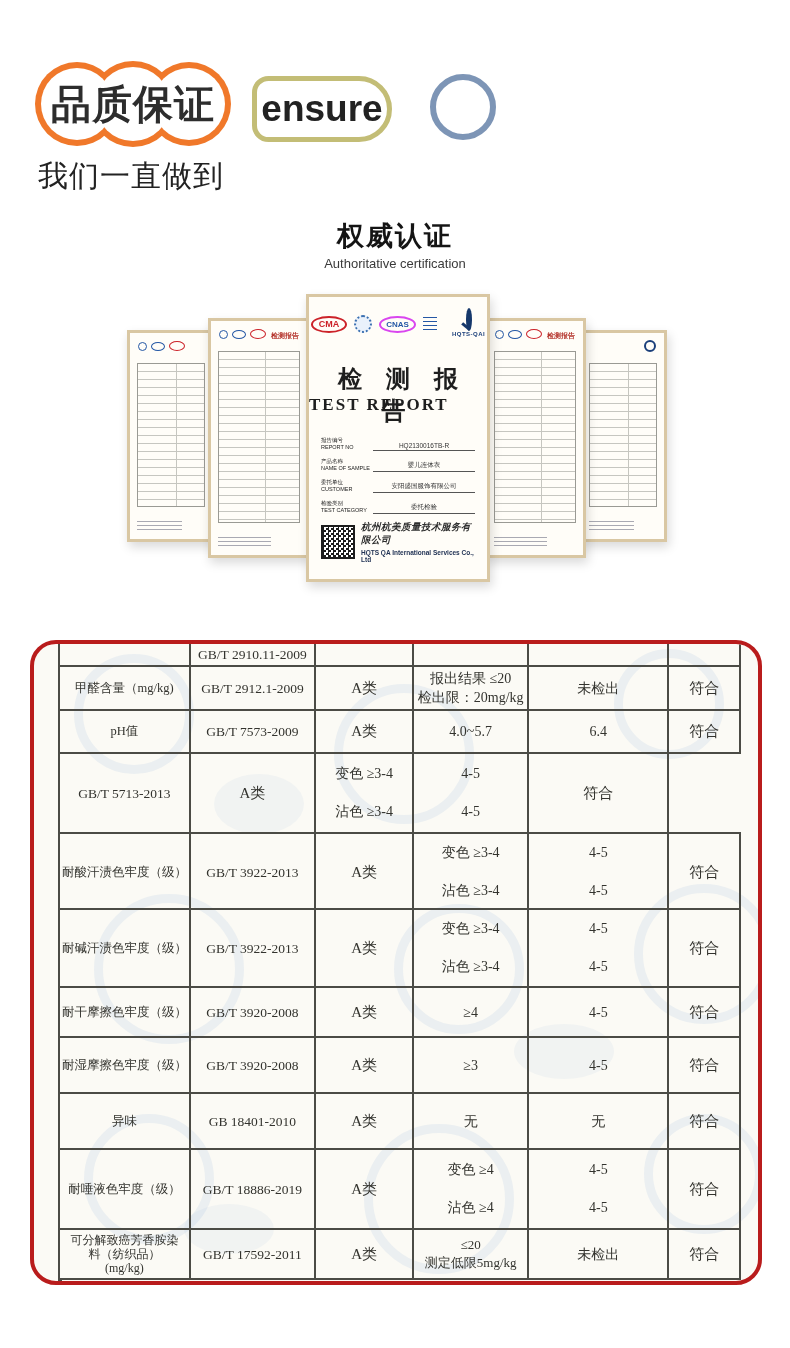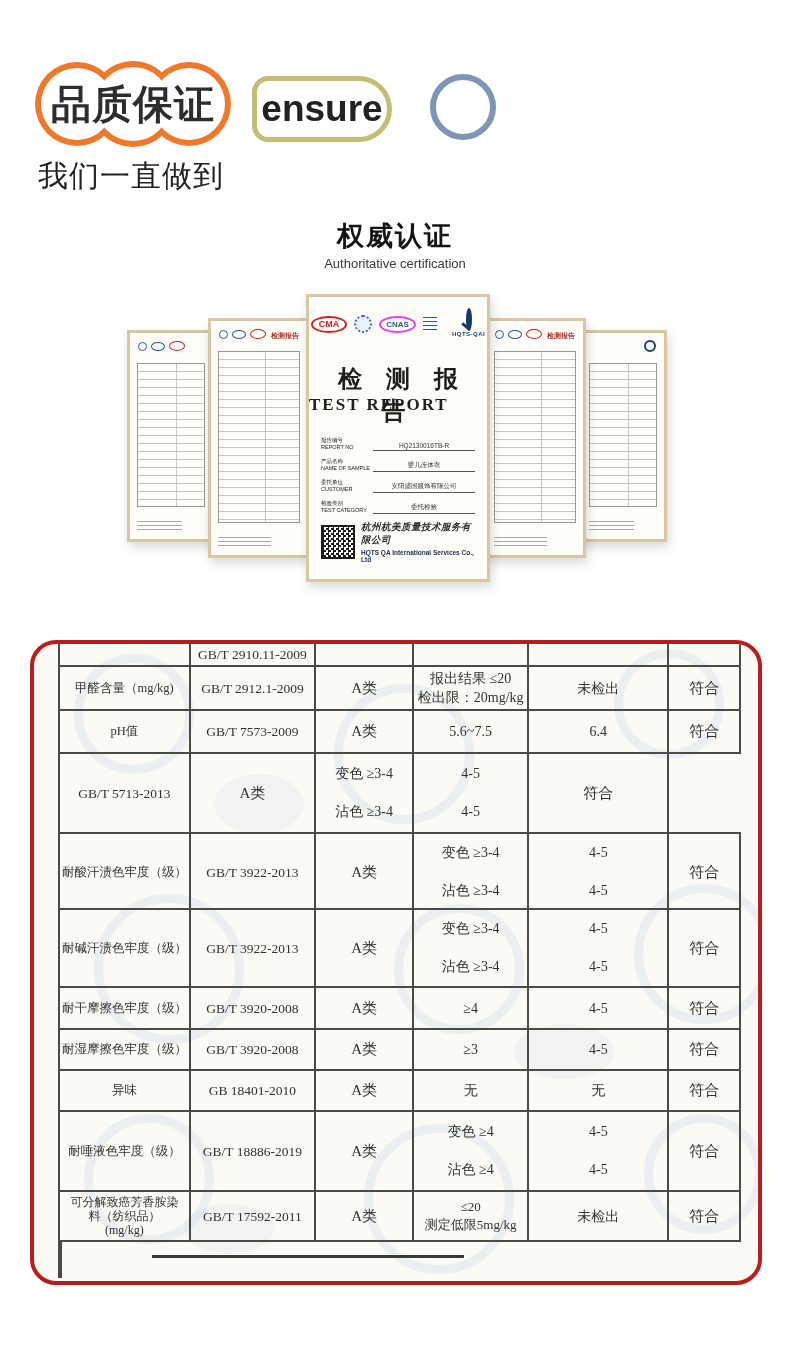--- a/index.html
+++ b/index.html
@@ -88,21 +88,21 @@
   .rtable { position:absolute; left:24px; right:17px; top:0; border-left:2px solid #4b4b45; }
   .rrow { display:grid; grid-template-columns:19.2% 18.4% 14.4% 16.9% 20.6% 1fr;
           border-bottom:2px solid #4b4b45; }
   .cell { border-right:2px solid #4b4b45; display:flex; align-items:center; justify-content:center;
           text-align:center; white-space:pre-line; color:#33332e; padding:0 1px;
           font-family:"Liberation Serif","DejaVu Serif",serif; font-size:15px; line-height:19px; }
   .c-item { font-size:12.5px; }
   .c-std  { font-size:13.5px; }
   .c-req, .c-res { font-size:14px; }
   .h23{height:23px;} .h44{height:44px;} .h43{height:43px;} .h80{height:80px;} .h76{height:76px;}
-  .h78{height:78px;} .h42{height:42px;} .h41{height:41px;} .h50{height:50px;}
+  .h78{height:78px;} .h42{height:50px;} .h41{height:56px;} .h50{height:50px;}
   .spread .c-req, .spread .c-res { line-height:38px; }
   .r-last .c-item { font-size:12px; line-height:14px; }
   .r-last .c-req { font-size:13px; line-height:18px; }
   .strip { height:36px; border-left:2px solid #4b4b45; position:relative; }
   .sig-line { position:absolute; top:13px; left:90px; width:312px; border-top:3px solid #3c3c38; }
 </style>
 </head>
 <body>
 
 <div class="page">
@@ -253,21 +253,21 @@
         <div class="cell c-req">报出结果 ≤20
 检出限：20mg/kg</div>
         <div class="cell c-res">未检出</div>
         <div class="cell c-con">符合</div>
       </div>
 
       <div class="rrow h43">
         <div class="cell c-item">pH值</div>
         <div class="cell c-std">GB/T 7573-2009</div>
         <div class="cell c-cat">A类</div>
-        <div class="cell c-req">5.6~7.5</div>
+        <div class="cell c-req">4.0~5.7</div>
         <div class="cell c-res">6.4</div>
         <div class="cell c-con">符合</div>
       </div>
 
       <div class="rrow h80 spread">
         <div class="cell c-std">GB/T 5713-2013</div>
         <div class="cell c-cat">A类</div>
         <div class="cell c-req">变色 ≥3-4
 沾色 ≥3-4</div>
         <div class="cell c-res">4-5

